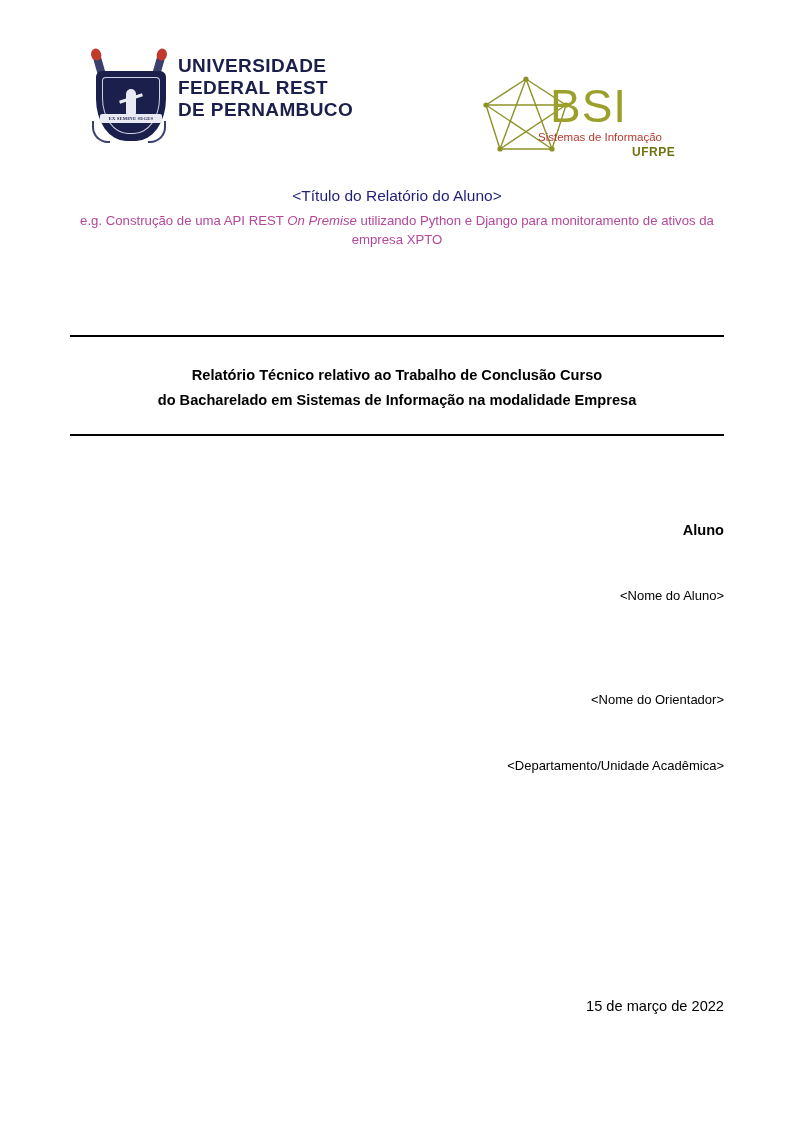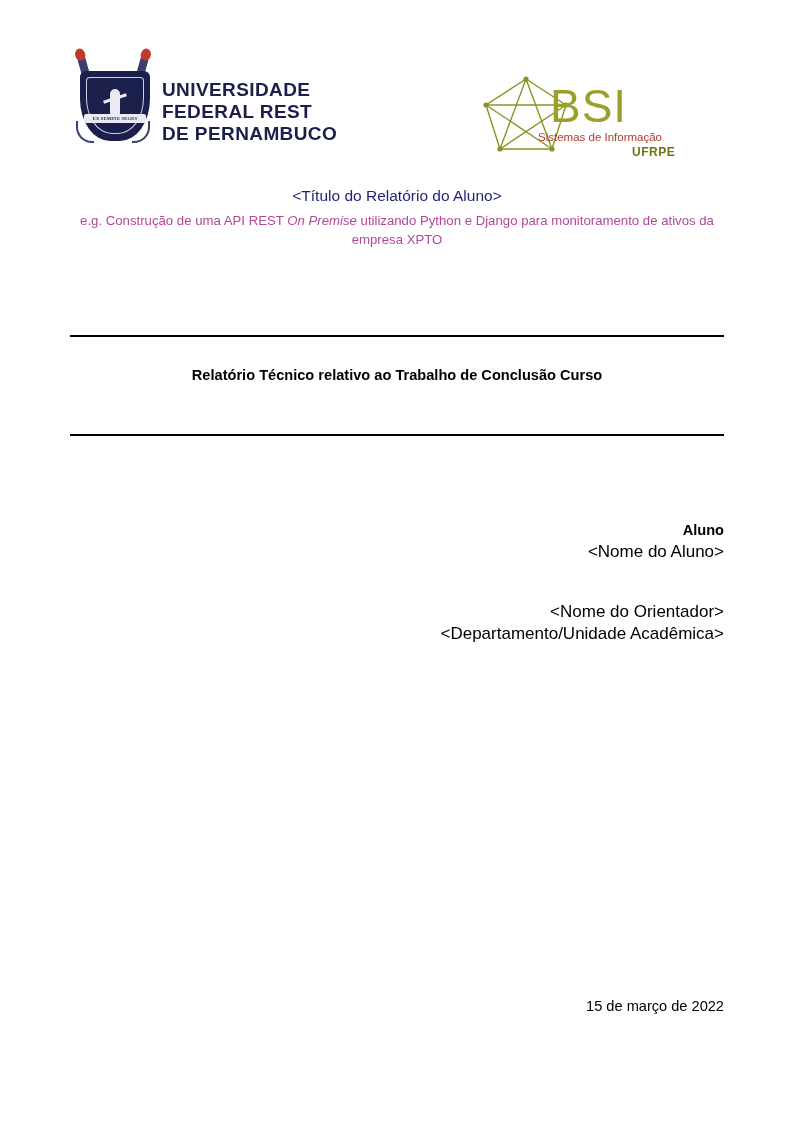--- a/index.html
+++ b/index.html
@@ -25,24 +25,24 @@
     position: absolute;
     top: 55px;
     left: 70px;
     width: 654px;
     height: 115px;
   }
 
   
   .ufrpe {
     position: absolute;
-    left: 4px;
+    left: 20px;
     top: 0;
     display: flex;
-    align-items: flex-end;
+    align-items: flex-start;
   }
   .crest {
     position: relative;
     width: 78px;
     height: 90px;
     flex: 0 0 auto;
   }
   .crest-shield {
     position: absolute;
     left: 6px;
@@ -237,22 +237,23 @@
     top: 519px;
     width: 654px;
     text-align: right;
   }
   .role {
     font-size: 14.6px;
     font-weight: bold;
     line-height: 22px;
   }
   .person {
-    font-size: 17px;
+    font-size: 13px;
     line-height: 22px;
+    margin-top: 44px;
   }
   .group-gap { height: 38px; }
 
   
   .date {
     position: absolute;
     left: 70px;
     top: 996px;
     width: 654px;
     text-align: right;
@@ -319,20 +320,21 @@
   <div class="title-block">
     <div class="doc-title">&lt;Título do Relatório do Aluno&gt;</div>
     <div class="doc-subtitle">
       <span>e.g. Construção de uma API REST </span><span class="ital">On Premise</span><span> utilizando Python e Django para monitoramento de ativos da empresa XPTO</span>
     </div>
   </div>
 
   <div class="rule top"></div>
   <div class="statement">
     <div>Relatório Técnico relativo ao Trabalho de Conclusão Curso</div>
+    <div>do Bacharelado em Sistemas de Informação na modalidade Empresa</div>
   </div>
   <div class="rule bottom"></div>
 
   <div class="people">
     <div class="role">Aluno</div>
     <div class="person">&lt;Nome do Aluno&gt;</div>
     <div class="group-gap"></div>
     <div class="person">&lt;Nome do Orientador&gt;</div>
     <div class="person">&lt;Departamento/Unidade Acadêmica&gt;</div>
   </div>

